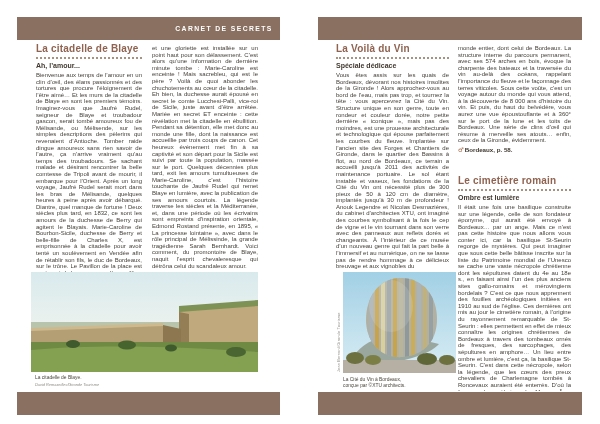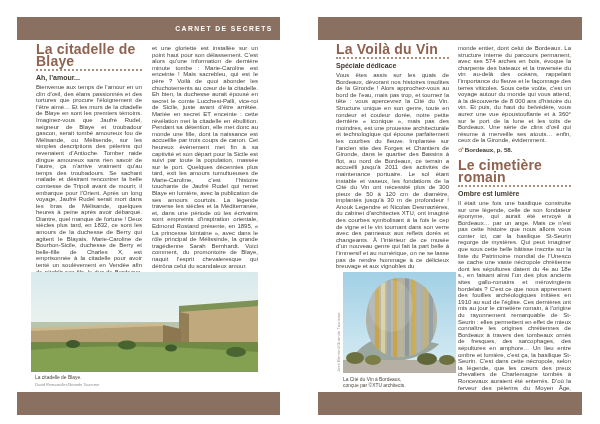--- a/index.html
+++ b/index.html
@@ -15,32 +15,32 @@
   .banner-right{left:318px;width:264px;}
   .banner-title{
     color:#fff;font-size:6.8px;font-weight:bold;letter-spacing:1.4px;white-space:nowrap;
   }
   .col{position:absolute;overflow:hidden;}
   .col-l1{left:36px;top:43px;width:106px;height:230px;}
   .col-l2{left:152px;top:45px;width:106px;height:226px;}
   .col-r1{left:336px;top:43px;width:113px;height:228px;}
   .col-r2{left:458px;top:45px;width:113px;height:346px;}
   .title{
-    margin:0;font-size:14px;line-height:12px;font-weight:bold;color:#8f6350;
+    margin:0;font-size:10px;line-height:12px;font-weight:bold;color:#8f6350;
     letter-spacing:.2px;
   }
   .dotrule{height:0;border-bottom:2px dotted #a8917e;margin:2px 0 3px 0;}
   .subhead{margin:1px 0 2px 0;font-size:7px;line-height:8px;font-weight:bold;color:#40382f;}
   .bodytxt{
     margin:0;font-size:6px;line-height:6.6px;text-align:justify;color:#46413b;
     hyphens:none;
   }
   .crossref{margin:2px 0 0 0;font-size:6.2px;line-height:7px;font-weight:bold;color:#3e362e;}
   .xicon{color:#9c5f3a;font-family:"DejaVu Sans",sans-serif;font-weight:bold;font-size:6.4px;margin-right:1px;}
-  .gap-article{margin-top:5px;}
+  .gap-article{margin-top:21px;}
   .photo{position:absolute;overflow:hidden;background:#dce8e8;}
   .photo svg{display:block;width:100%;height:100%;}
   .photo-left{left:31px;top:272px;width:227px;height:100px;}
   .photo-right{left:343px;top:272px;width:113px;height:101px;}
   .caption{position:absolute;font-size:4.9px;line-height:6px;color:#4a453b;}
   .caption-left{left:35px;top:375px;width:180px;}
   .caption-right{left:343px;top:377px;width:110px;}
   .credit{position:absolute;font-size:3.9px;line-height:5px;color:#8d8a84;font-style:italic;}
   .credit-left{left:35px;top:382px;width:180px;}
   .vcredit{

